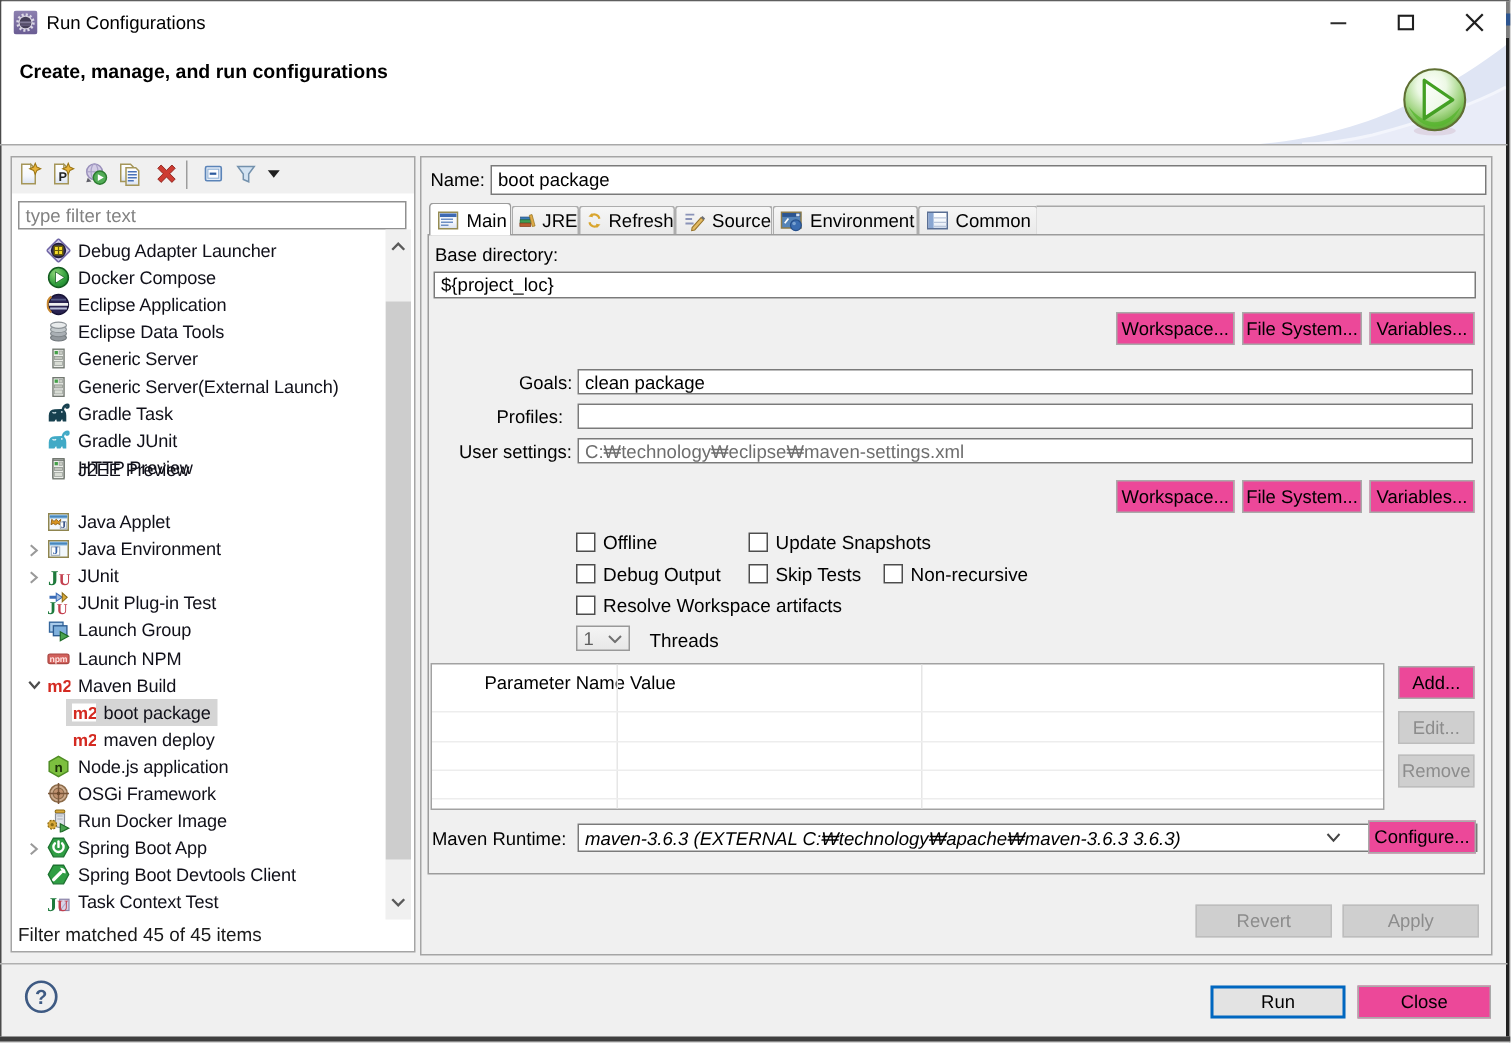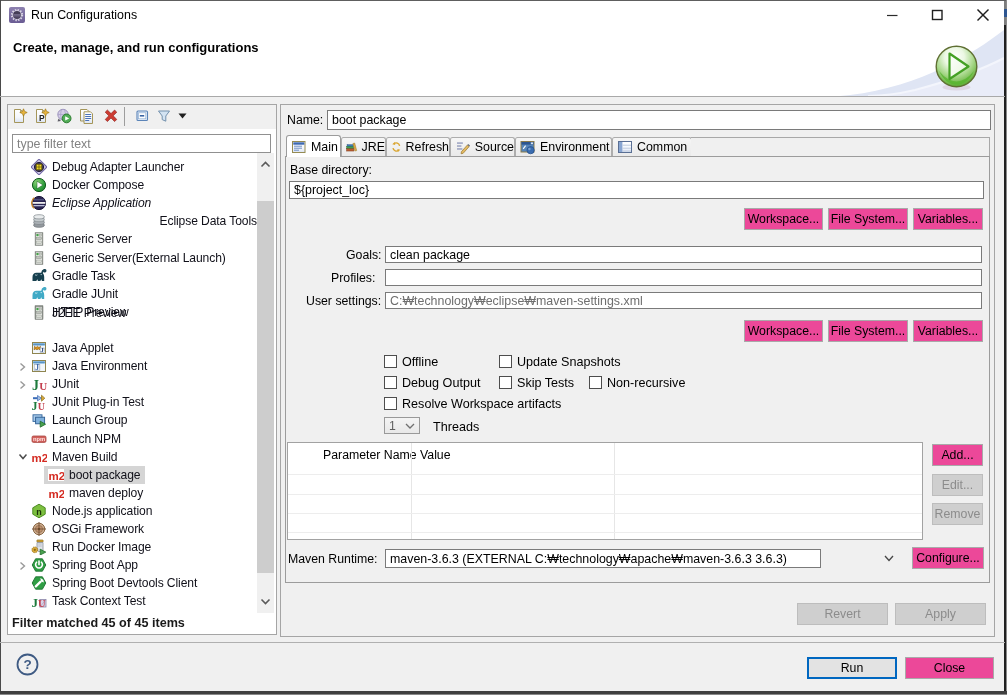--- a/index.html
+++ b/index.html
@@ -158,31 +158,31 @@
           <stop offset="0" stop-color="#8ed478"></stop>
           <stop offset="0.6" stop-color="#2f9e3c"></stop>
           <stop offset="1" stop-color="#17742a"></stop>
         </radialGradient>
       </defs>
       <circle cx="8" cy="8" r="6.6" fill="url(#dcg)" stroke="#145c20" stroke-width="1"></circle>
       <path d="M6 4.2 L12 8 L6 11.8 Z" fill="#fff" stroke="#0f5a1c" stroke-width="0.5"></path>
     </svg>
     <span style="margin-left:5px;">Docker Compose</span>
   </div>
-<div class="trow" style="top:194.2px;font-style:italic;">
+<div class="trow" style="top:194.2px;">
     <svg width="16" height="16" viewBox="0 0 16 16" style="margin-left:23px;">
       <circle cx="8" cy="8" r="6.6" fill="#2a2452" stroke="#181437"></circle>
       <path d="M3.2 13.2 A6.6 6.6 0 0 1 3.2 2.8" fill="none" stroke="#c8872e" stroke-width="1.4"></path>
       <path d="M1.6 7 h12.8 v1.8 H1.6 Z" fill="#efefef"></path>
       <path d="M2.4 10 h11.2 v1.3 H2.4 Z" fill="#b9bdd8"></path>
       <path d="M3 4.2 h10 v1.2 H3 Z" fill="#565a86"></path>
     </svg>
     <span style="margin-left:5px;">Eclipse Application</span>
   </div>
-<div class="trow" style="top:212.3px;justify-content:space-between;">
+<div class="trow" style="top:212.3px;">
     <svg width="16" height="16" viewBox="0 0 16 16" style="margin-left:23px;">
       <rect x="2.7" y="3.8" width="10.6" height="8.4" fill="#b4babe"></rect>
       <ellipse cx="8" cy="12.2" rx="5.3" ry="2.1" fill="#93999e" stroke="#6e7478" stroke-width="0.7"></ellipse>
       <ellipse cx="8" cy="9.4" rx="5.3" ry="2.1" fill="#aab0b5" stroke="#7e8488" stroke-width="0.7"></ellipse>
       <ellipse cx="8" cy="6.6" rx="5.3" ry="2.1" fill="#c4cacd" stroke="#8a9094" stroke-width="0.7"></ellipse>
       <ellipse cx="8" cy="3.8" rx="5.3" ry="2.1" fill="#e8ebec" stroke="#8e9499" stroke-width="0.8"></ellipse>
     </svg>
     <span style="margin-left:5px;">Eclipse Data Tools</span>
   </div>
 <div class="trow" style="top:230.4px;">
@@ -382,21 +382,21 @@
     </svg>
     <span style="margin-left:5px;">Task Context Test</span>
   </div>
 
 <div class="abs" style="left:257px;top:153px;width:17px;height:460px;background:#f0f0f0;"></div>
 <svg class="abs" style="left:257px;top:153px;" width="17" height="460" viewBox="0 0 17 460">
   <polyline points="4.5,13.5 8.5,9.5 12.5,13.5" fill="none" stroke="#5a5a5a" stroke-width="1.6"></polyline>
   <rect x="0" y="48" width="17" height="372" fill="#cdcdcd"></rect>
   <polyline points="4.5,446.5 8.5,450.5 12.5,446.5" fill="none" stroke="#5a5a5a" stroke-width="1.6"></polyline>
 </svg>
-<div class="lbl" style="left:12px;top:617px;font-size:12.6px;color:#1a1a1a;font-weight:bold;">Filter matched 45 of 45 items</div>
+<div class="lbl" style="left:12px;top:617px;font-size:12.6px;color:#1a1a1a;">Filter matched 45 of 45 items</div>
 
 <div class="abs" style="left:280px;top:104px;width:715px;height:533px;border:1px solid #a5a5a5;box-sizing:border-box;"></div>
 <div class="lbl" style="left:287px;top:114px;">Name:</div>
 <div class="input" style="left:327px;top:110px;width:664px;height:20px;">
     <span>boot package</span>
   </div>
 
 <div class="abs" style="left:285px;top:156px;width:705px;height:427px;border:1px solid #9c9c9c;box-sizing:border-box;background:#f0f0f0;"></div>
 <div class="abs" style="left:286px;top:135px;width:55px;height:22px;background:#fff;border:1px solid #9c9c9c;border-bottom:none;border-radius:3px 3px 0 0;box-sizing:border-box;display:flex;align-items:center;">
     <svg width="16" height="16" viewBox="0 0 16 16" style="margin-left:4px;">
@@ -513,21 +513,21 @@
 <div class="abs" style="left:614px;top:443px;width:1px;height:96px;background:#e6e6e6;"></div>
 <div class="abs" style="left:288px;top:474px;width:634px;height:1px;background:#ededed;"></div>
 <div class="abs" style="left:288px;top:494px;width:634px;height:1px;background:#ededed;"></div>
 <div class="abs" style="left:288px;top:513px;width:634px;height:1px;background:#ededed;"></div>
 <div class="abs" style="left:288px;top:532px;width:634px;height:1px;background:#ededed;"></div>
 <div class="btn" style="left:932px;top:444px;width:51px;height:22px;">Add...</div>
 <div class="btn dis" style="left:932px;top:474px;width:51px;height:22px;">Edit...</div>
 <div class="btn dis" style="left:932px;top:503px;width:51px;height:22px;">Remove</div>
 
 <div class="lbl" style="left:288px;top:553px;">Maven Runtime:</div>
-<div class="input" style="left:385px;top:549px;width:436px;height:19px;">
+<div class="input" style="left:385px;top:549px;width:600px;height:19px;font-style:italic;">
     <span>maven-3.6.3 (EXTERNAL C:₩technology₩apache₩maven-3.6.3 3.6.3)</span>
   </div>
 <svg class="abs" style="left:884px;top:555px;" width="10" height="7" viewBox="0 0 10 7">
     <polyline points="1,1 5,5.5 9,1" fill="none" stroke="#464646" stroke-width="1.3"></polyline>
   </svg>
 <div class="btn" style="left:912px;top:547px;width:72px;height:22px;">Configure...</div>
 
 <div class="btn dis" style="left:797px;top:603px;width:91px;height:22px;text-align:center;">Revert</div>
 <div class="btn dis" style="left:895px;top:603px;width:91px;height:22px;">Apply</div>
 

